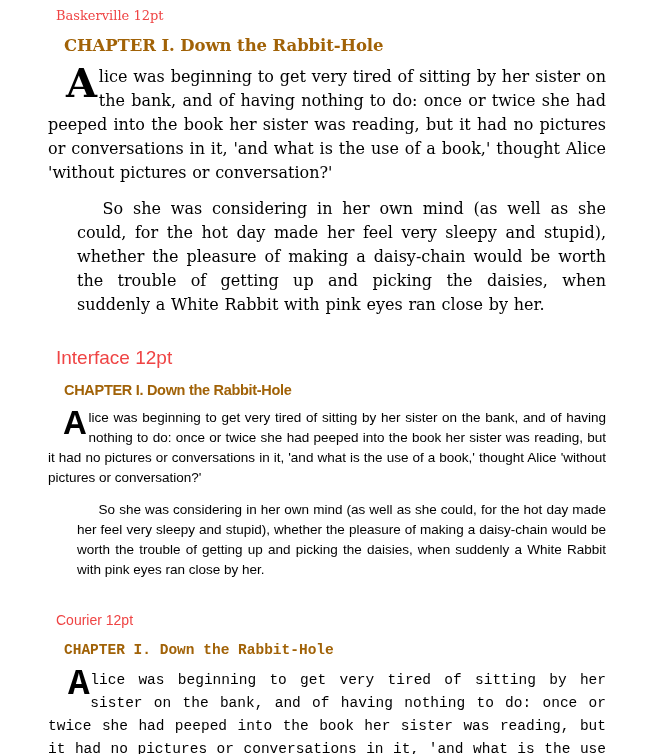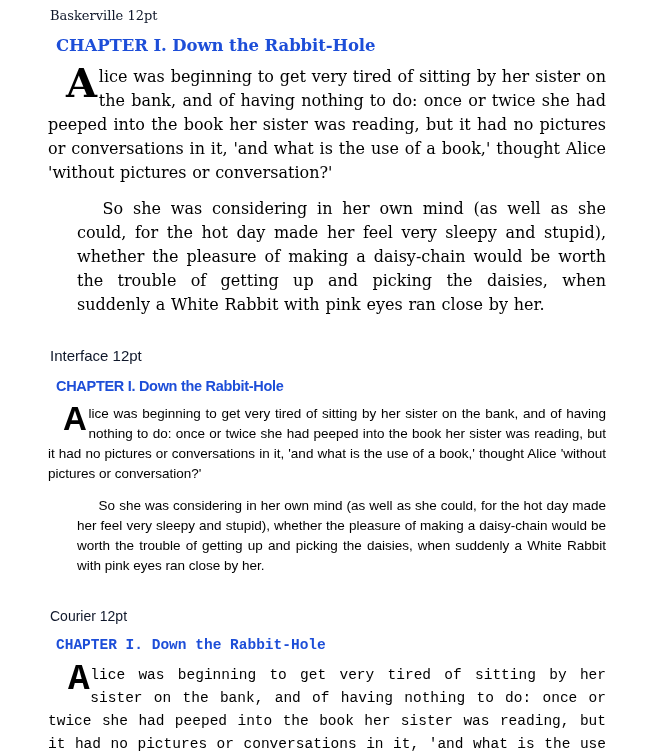--- a/index.html
+++ b/index.html
@@ -18,28 +18,28 @@
     padding: 8px 48px 0 48px;
     box-sizing: border-box;
     width: 654px;
   }
 
   .specimen { margin: 0; }
 
   .label {
     font-size: 13.5px;
     line-height: 1.2;
-    color: #0f172a;
-    margin: 0 0 12px 2px;
+    color: #ef4444;
+    margin: 0 0 12px 8px;
   }
 
   .heading {
     font-weight: bold;
-    margin: 0 0 10px 8px;
-    color: #1d4ed8;
+    margin: 0 0 10px 16px;
+    color: #a16207;
   }
 
   .para {
     text-align: justify;
     text-justify: inter-word;
     margin: 0 0 12px 0;
     color: #000000;
   }
   .para:last-child { margin-bottom: 0; }
 
@@ -81,21 +81,21 @@
     font-size: 40px;
     padding-left: 18px;
     padding-right: 1px;
     margin-top: 2px;
   }
 
   
   .s-sans { margin-top: 30px; }
   .s-sans .label {
     font-family: "Liberation Sans", "DejaVu Sans", sans-serif;
-    font-size: 15px;
+    font-size: 19px;
     margin-bottom: 13px;
   }
   .s-sans .heading {
     font-family: "Liberation Sans", "DejaVu Sans", sans-serif;
     font-size: 14.5px;
     letter-spacing: -0.3px;
     margin-bottom: 10px;
   }
   .s-sans .para {
     font-family: "Liberation Sans", "DejaVu Sans", sans-serif;

